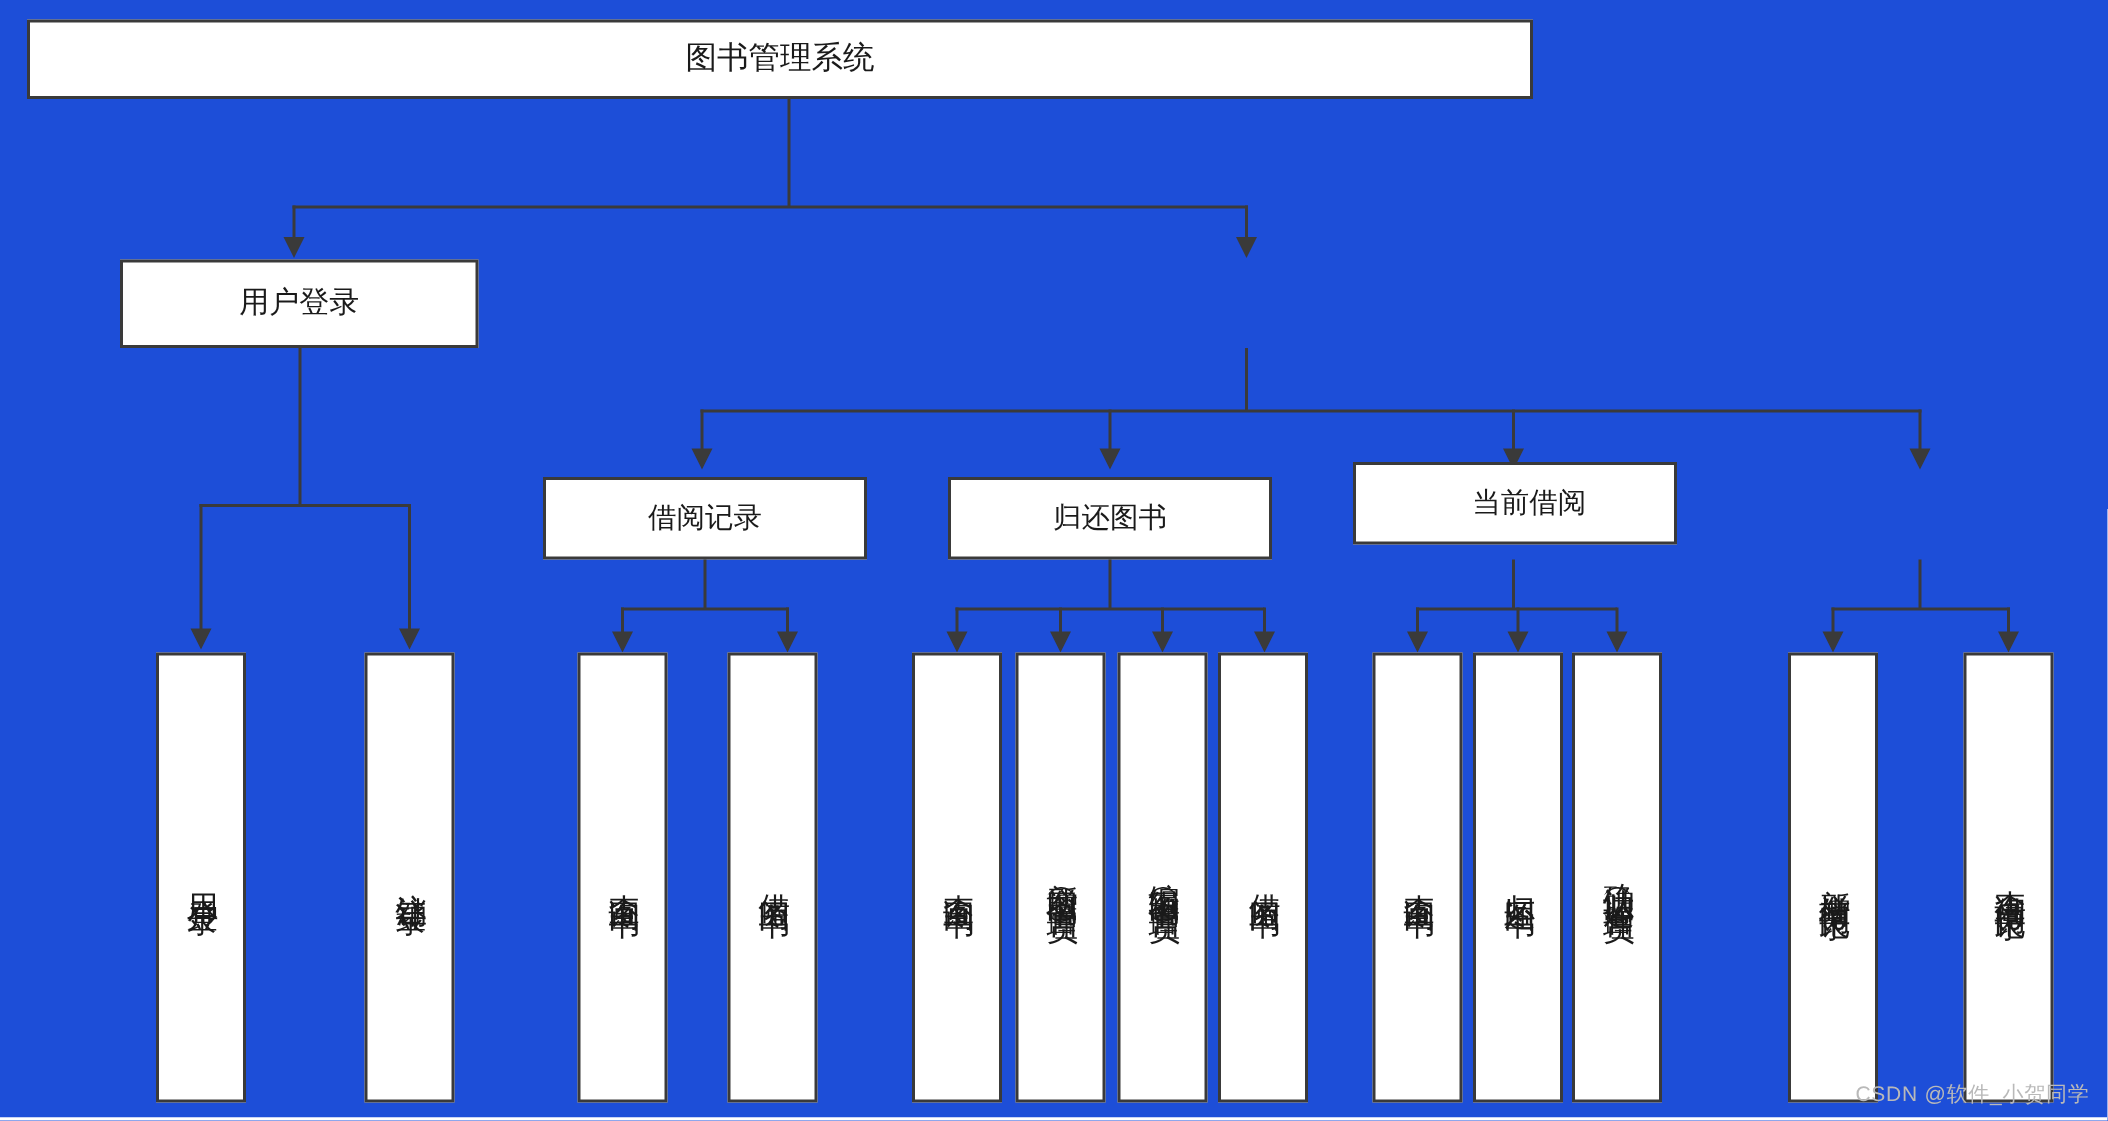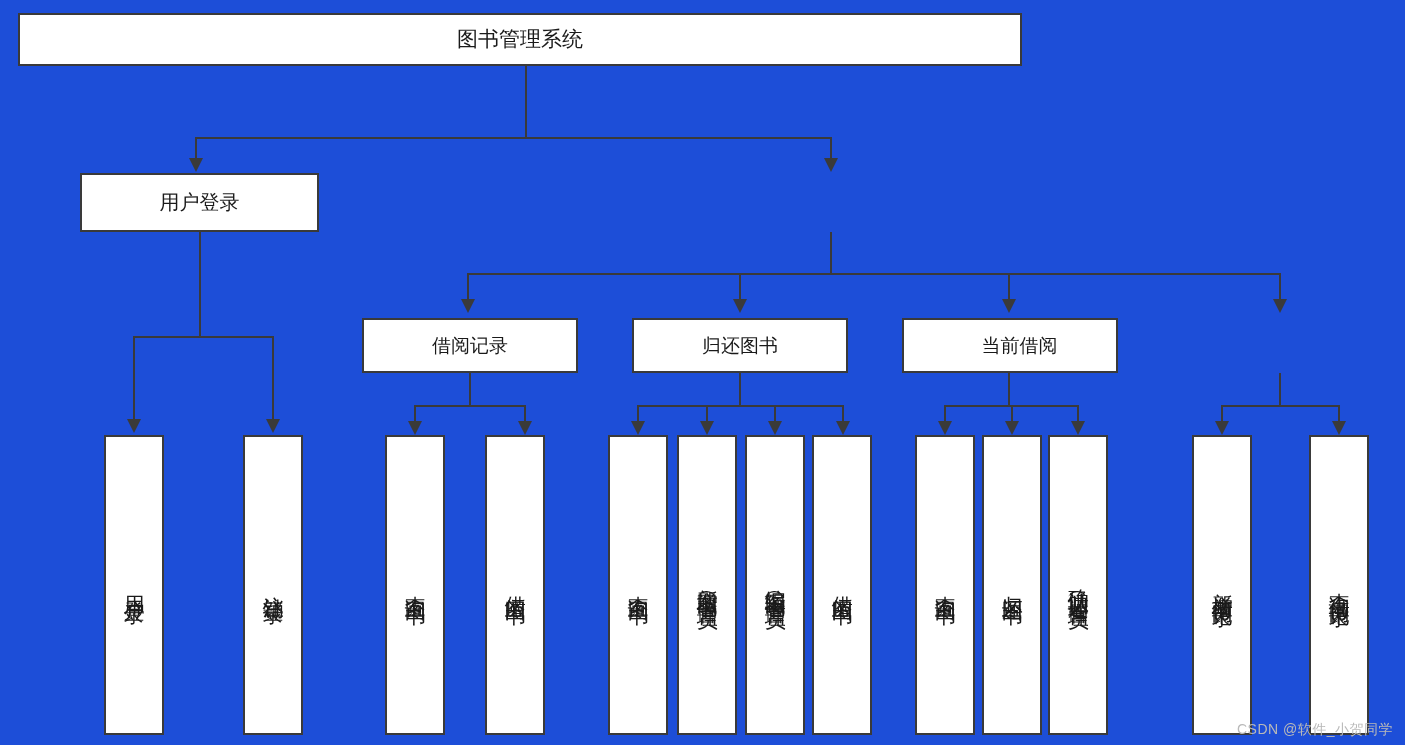--- a/index.html
+++ b/index.html
@@ -112,21 +112,21 @@
   <div class="arrow" style="left:1002px; top:299px;"></div>
   <div class="vline" style="left:1279px; top:273px; height:27px;"></div>
   <div class="arrow" style="left:1273px; top:299px;"></div>
 
   <div class="node lvl2" style="left:362px; top:318px; width:216px; height:55px;">
     <span>借阅记录</span>
   </div>
   <div class="node lvl2" style="left:632px; top:318px; width:216px; height:55px;">
     <span>归还图书</span>
   </div>
-  <div class="node lvl2" style="left:902px; top:318px; width:216px; height:55px;padding-left:19px;">
+  <div class="node lvl2" style="left:902px; top:308px; width:216px; height:55px;padding-left:19px;">
     <span>当前借阅</span>
   </div>
 
   <div class="vline" style="left:469px; top:373px; width:2px; height:33px;"></div>
   <div class="hline" style="left:414px; top:405px; width:112px;"></div>
   <div class="vline" style="left:414px; top:405px; height:17px;"></div>
   <div class="arrow" style="left:408px; top:421px;"></div>
   <div class="vline" style="left:524px; top:405px; height:17px;"></div>
   <div class="arrow" style="left:518px; top:421px;"></div>
 

